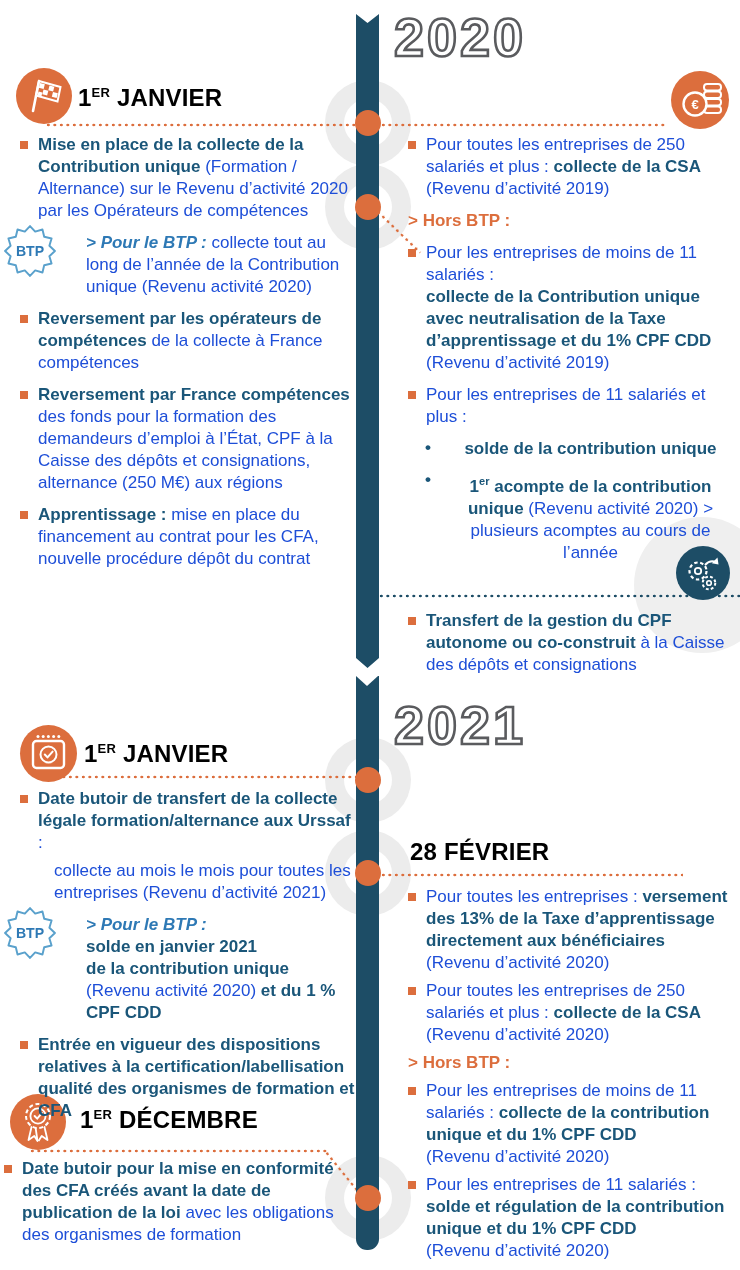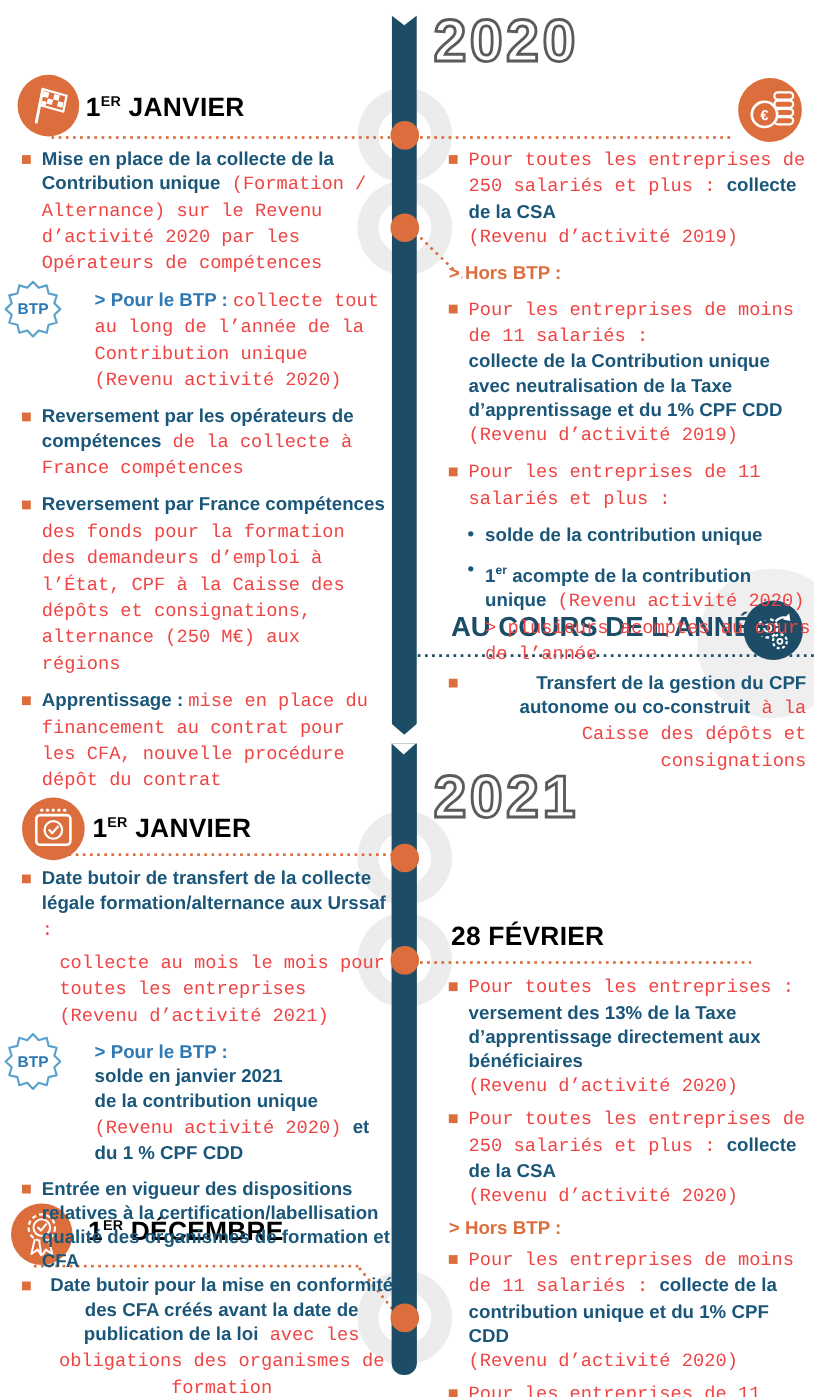--- a/index.html
+++ b/index.html
@@ -39,29 +39,29 @@
   .dh{position:absolute;color:#000000;font-weight:bold;font-size:24px;letter-spacing:0.2px;z-index:3;white-space:nowrap;}
   .dh sup{font-size:13px;}
   .section-h{position:absolute;color:#1D4D66;font-weight:bold;font-size:25px;z-index:3;white-space:nowrap;}
 
   
   .list{position:absolute;font-size:17px;line-height:22px;z-index:3;}
   .item{position:relative;margin-bottom:10px;color:#58595B;}
   .tight .item{margin-bottom:6px;}
   .item.bullet{padding-left:18px;}
   .item.bullet::before{content:"";position:absolute;left:0;top:7px;width:8px;height:8px;background:#DC6E3D;}
-  .item.sub{padding-left:33px;}
+  .item.sub{padding-left:33px;text-align:center;}
   .item.sub::before{content:"\2022";position:absolute;left:17px;top:-1px;color:#1A5679;font-weight:bold;}
   .item.hors{color:#DC6E3D;font-weight:bold;margin-top:2px;}
   .item.plain{padding-left:34px;margin-top:-4px;}
   .item.btp{padding-left:66px;min-height:50px;margin-top:4px;}
   .b{color:#1A5679;font-weight:bold;}
-  .r{color:#ef4444;font-family:Liberation Mono, monospace;}
+  .r{color:#1d4ed8;}
   .o{color:#DC6E3D;font-weight:bold;}
-  .ob{color:#2E79B5;font-weight:bold;}
+  .ob{color:#2E79B5;font-weight:bold;font-style:italic;}
   .item sup{font-size:11px;color:#1A5679;font-weight:bold;}
 
   .badge{position:absolute;left:-16px;top:-7px;width:52px;height:52px;}
   .badge text{font-family:"Liberation Sans",sans-serif;font-size:13px;font-weight:bold;fill:#2E79B5;}
 </style>
 </head>
 <body>
 
 <div class="canvas">
 
@@ -147,21 +147,20 @@
       <circle cx="28" cy="22" r="12" fill="#DC6E3D" stroke="#fff" stroke-width="2" stroke-dasharray="4 2.7"></circle>
       <circle cx="28" cy="22" r="7.6" fill="none" stroke="#fff" stroke-width="1.8"></circle>
       <path d="M24.6 22 L27.2 24.7 L32 18.9" fill="none" stroke="#fff" stroke-width="1.9" stroke-linecap="round" stroke-linejoin="round"></path>
     </svg>
   </div>
 
   <div class="dh" style="left:78px;top:84px;">
     <span>1</span><sup>ER</sup>
     <span>JANVIER</span>
   </div>
-  <div class="section-h" style="left:410px;top:556px;">AU COURS DE L’ANNÉE</div>
   <div class="dh" style="left:84px;top:740px;">
     <span>1</span><sup>ER</sup>
     <span>JANVIER</span>
   </div>
   <div class="dh" style="left:410px;top:838px;">28 FÉVRIER</div>
   <div class="dh" style="left:80px;top:1106px;">
     <span>1</span><sup>ER</sup>
     <span>DÉCEMBRE</span>
   </div>
 
@@ -180,21 +179,21 @@
 
   <div class="list" style="left:408px;top:134px;width:332px;">
       <div class="item bullet"><span class="r">Pour toutes les entreprises de 250 salariés et plus : </span><span class="b">collecte de la CSA</span><br><span class="r">(Revenu d’activité 2019)</span></div>
       <div class="item hors"><span class="o">&gt; Hors BTP :</span></div>
       <div class="item bullet"><span class="r">Pour les entreprises de moins de 11 salariés :</span><br><span class="b">collecte de la Contribution unique avec neutralisation de la Taxe d’apprentissage et du 1% CPF CDD</span><br><span class="r">(Revenu d’activité 2019)</span></div>
       <div class="item bullet"><span class="r">Pour les entreprises de 11 salariés et plus :</span></div>
       <div class="item sub"><span class="b">solde de la contribution unique</span><br></div>
       <div class="item sub"><span class="b">1</span><sup>er</sup><span class="b"> acompte de la contribution unique</span><span class="r"> (Revenu activité 2020) &gt; plusieurs acomptes au cours de l’année</span></div>
     </div>
 
-  <div class="list" style="left:408px;top:610px;width:325px;text-align:right;">
+  <div class="list" style="left:408px;top:610px;width:325px;">
       <div class="item bullet"><span class="b">Transfert de la gestion du CPF autonome ou co-construit</span><span class="r"> à la Caisse des dépôts et consignations</span></div>
     </div>
 
   <div class="list" style="left:20px;top:788px;width:335px;">
       <div class="item bullet"><span class="b">Date butoir de transfert de la collecte légale formation/alternance aux Urssaf</span><span class="r"> :</span></div>
       <div class="item plain"><span class="r">collecte au mois le mois pour toutes les entreprises (Revenu d’activité 2021)</span></div>
       <div class="item btp">
   <svg class="badge" viewBox="0 0 48 48">
     <polygon fill="#ffffff" stroke="#5AA1CC" stroke-width="1.8" stroke-linejoin="round" points="47,24 41.9,28.8 43.9,35.5 37.1,37.1 35.5,43.9 28.8,41.9 24,47 19.2,41.9 12.5,43.9 10.9,37.1 4.1,35.5 6.1,28.8 1,24 6.1,19.2 4.1,12.5 10.9,10.9 12.5,4.1 19.2,6.1 24,1 28.8,6.1 35.5,4.1 37.1,10.9 43.9,12.5 41.9,19.2"></polygon>
     <text x="24" y="28.5" text-anchor="middle">BTP</text>
@@ -204,17 +203,17 @@
     </div>
 
   <div class="list tight" style="left:408px;top:886px;width:330px;">
       <div class="item bullet"><span class="r">Pour toutes les entreprises : </span><span class="b">versement des 13% de la Taxe d’apprentissage directement aux bénéficiaires</span><br><span class="r">(Revenu d’activité 2020)</span></div>
       <div class="item bullet"><span class="r">Pour toutes les entreprises de 250 salariés et plus : </span><span class="b">collecte de la CSA</span><br><span class="r">(Revenu d’activité 2020)</span></div>
       <div class="item hors"><span class="o">&gt; Hors BTP :</span></div>
       <div class="item bullet"><span class="r">Pour les entreprises de moins de 11 salariés : </span><span class="b">collecte de la contribution unique et du 1% CPF CDD</span><br><span class="r">(Revenu d’activité 2020)</span></div>
       <div class="item bullet"><span class="r">Pour les entreprises de 11 salariés :</span><br><span class="b">solde et régulation de la contribution unique et du 1% CPF CDD</span><br><span class="r">(Revenu d’activité 2020)</span></div>
     </div>
 
-  <div class="list" style="left:20px;top:1158px;width:345px;text-align:center;">
+  <div class="list" style="left:4px;top:1158px;width:345px;">
       <div class="item bullet"><span class="b">Date butoir pour la mise en conformité des CFA créés avant la date de publication de la loi</span><span class="r"> avec les obligations des organismes de formation</span></div>
     </div>
 
 </div>
 
 </body></html>

